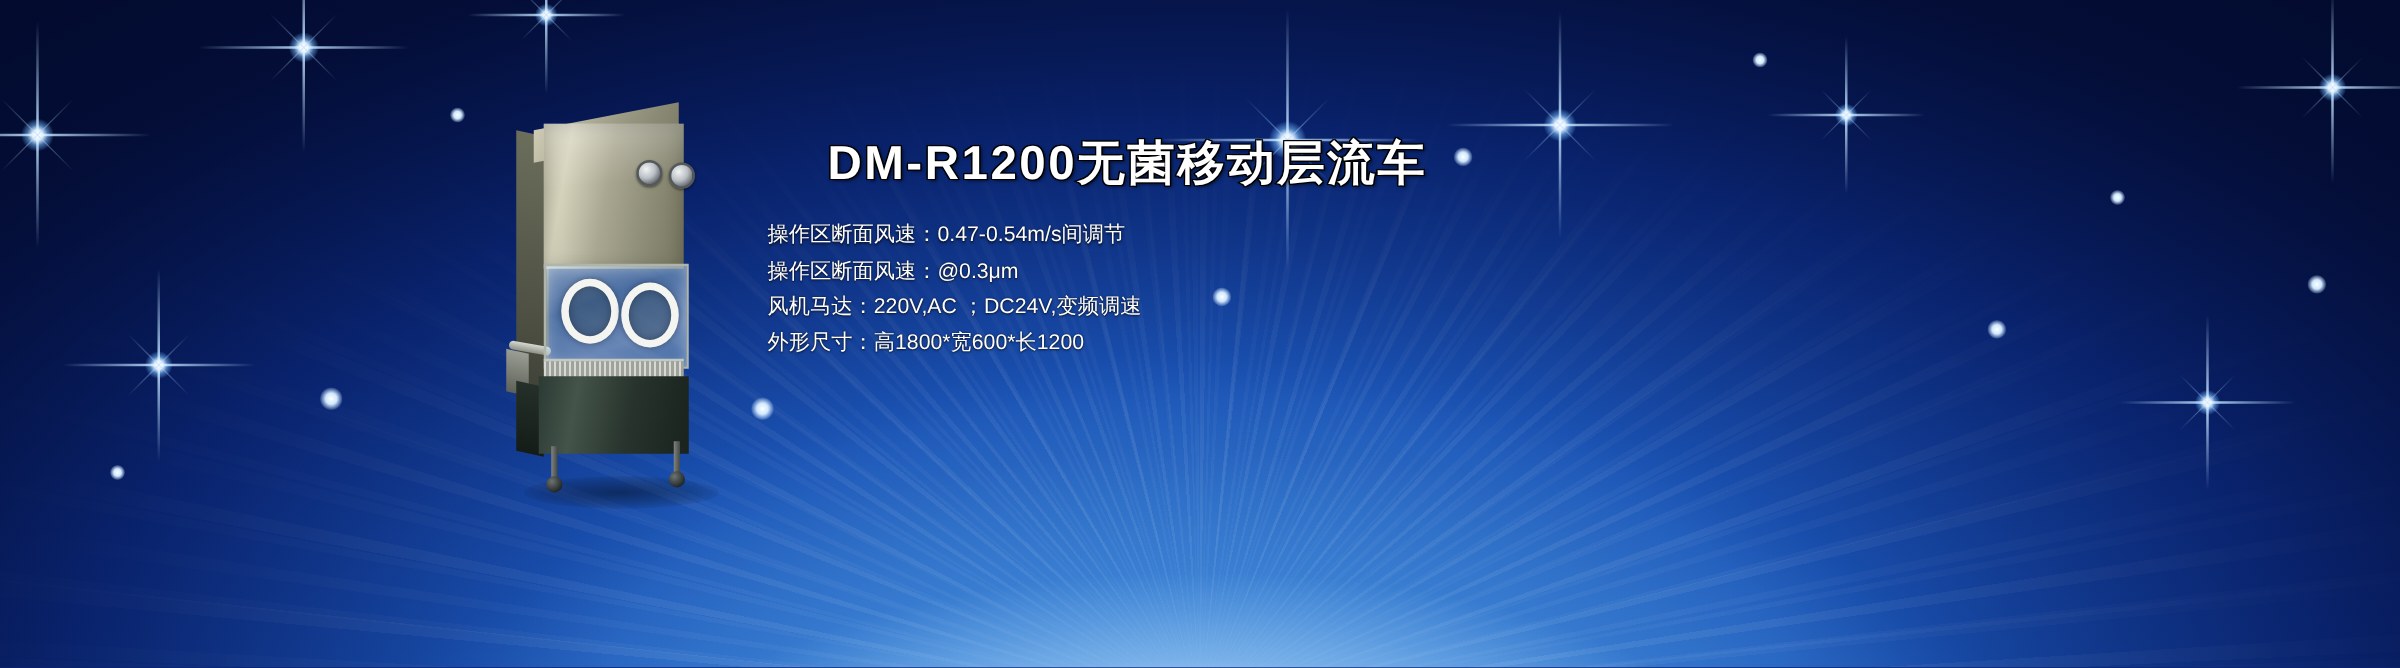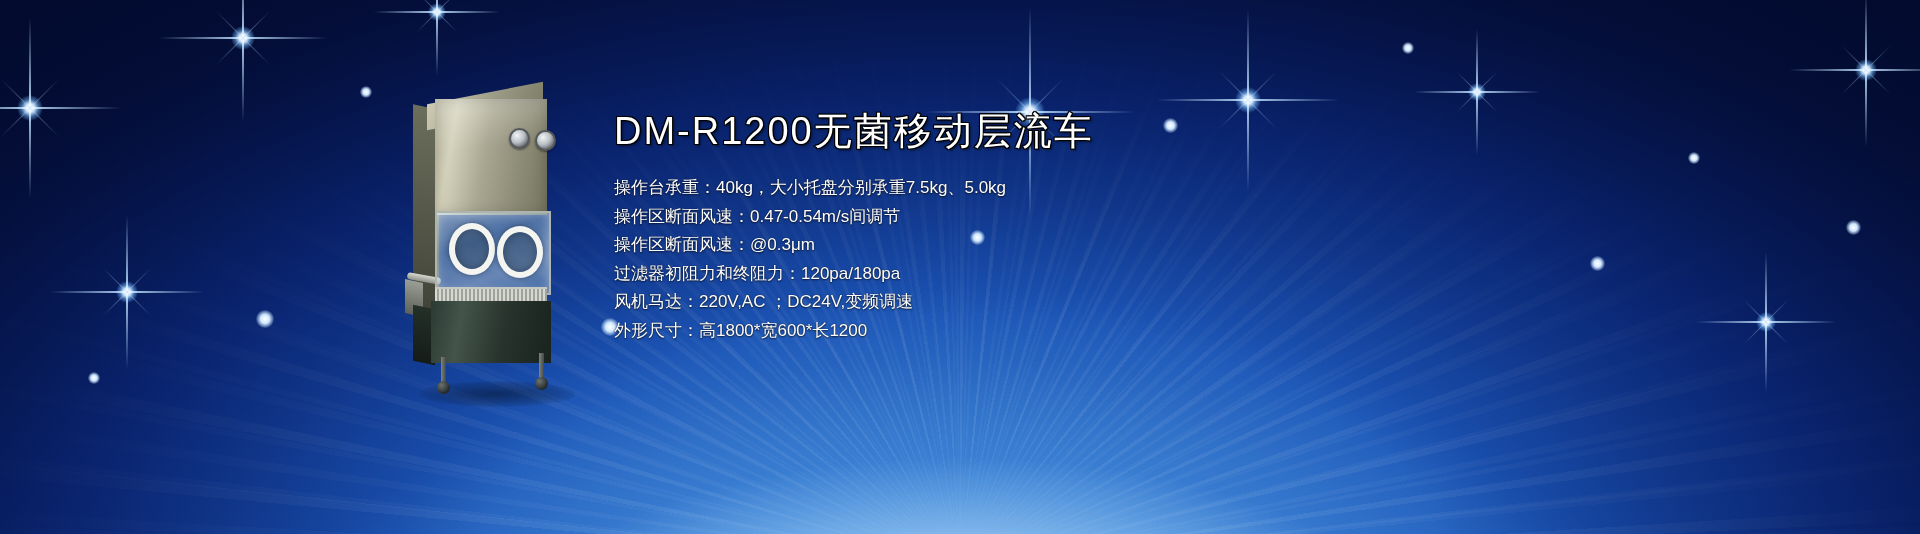--- a/index.html
+++ b/index.html
@@ -105,25 +105,26 @@
   .caster.c2{left:130px;top:292px;}
   .handle{position:absolute;left:2px;top:190px;width:34px;height:7px;border-radius:4px;
     background:linear-gradient(180deg,#d8dad2,#8b8f86);transform:rotate(10deg);}
   .sidebox{position:absolute;left:0px;top:196px;width:18px;height:34px;
     background:linear-gradient(180deg,#9a9e94,#5d6158);transform:skewY(12deg);}
 
   
   .content{position:absolute;left:614px;top:108px;width:560px;}
   .headline{
     font-family:"Liberation Sans","DejaVu Sans",sans-serif;
-    font-size:38px;font-weight:normal;color:#ffffff;letter-spacing:2px;
+    font-size:38px;font-weight:bold;color:#ffffff;letter-spacing:2px;
     line-height:46px;white-space:nowrap;
     -webkit-text-stroke:1.6px #000000;
     paint-order:stroke fill;
     text-shadow:0 0 2px #000, 1px 1px 0 #000, -1px 1px 0 #000, 1px -1px 0 #000, -1px -1px 0 #000, 2px 2px 3px rgba(0,0,0,0.55);
+    margin-left:48px;
   }
   .specs{margin-top:20px;}
   .spec-line{
     font-family:"Liberation Sans","DejaVu Sans",sans-serif;
     font-size:17px;color:#ffffff;line-height:28.5px;white-space:nowrap;
     text-shadow:0 1px 2px rgba(0,0,0,0.65), 0 0 1px rgba(0,0,0,0.8);
   }
 </style>
 </head>
 <body>
@@ -228,22 +229,20 @@
     <div class="base"></div>
     <div class="leg l1"></div>
     <div class="leg l2"></div>
     <div class="caster c1"></div>
     <div class="caster c2"></div>
   </div>
 
   <div class="content">
     <div class="headline">DM-R1200无菌移动层流车</div>
     <div class="specs" id="spec-list">
-        <div class="spec-line">操作台承重：40kg，大小托盘分别承重7.5kg、5.0kg</div>
         <div class="spec-line">操作区断面风速：0.47-0.54m/s间调节</div>
         <div class="spec-line">操作区断面风速：@0.3μm</div>
-        <div class="spec-line">过滤器初阻力和终阻力：120pa/180pa</div>
         <div class="spec-line">风机马达：220V,AC ；DC24V,变频调速</div>
         <div class="spec-line">外形尺寸：高1800*宽600*长1200</div>
       </div>
   </div>
 
 </div>
 
 </body></html>

